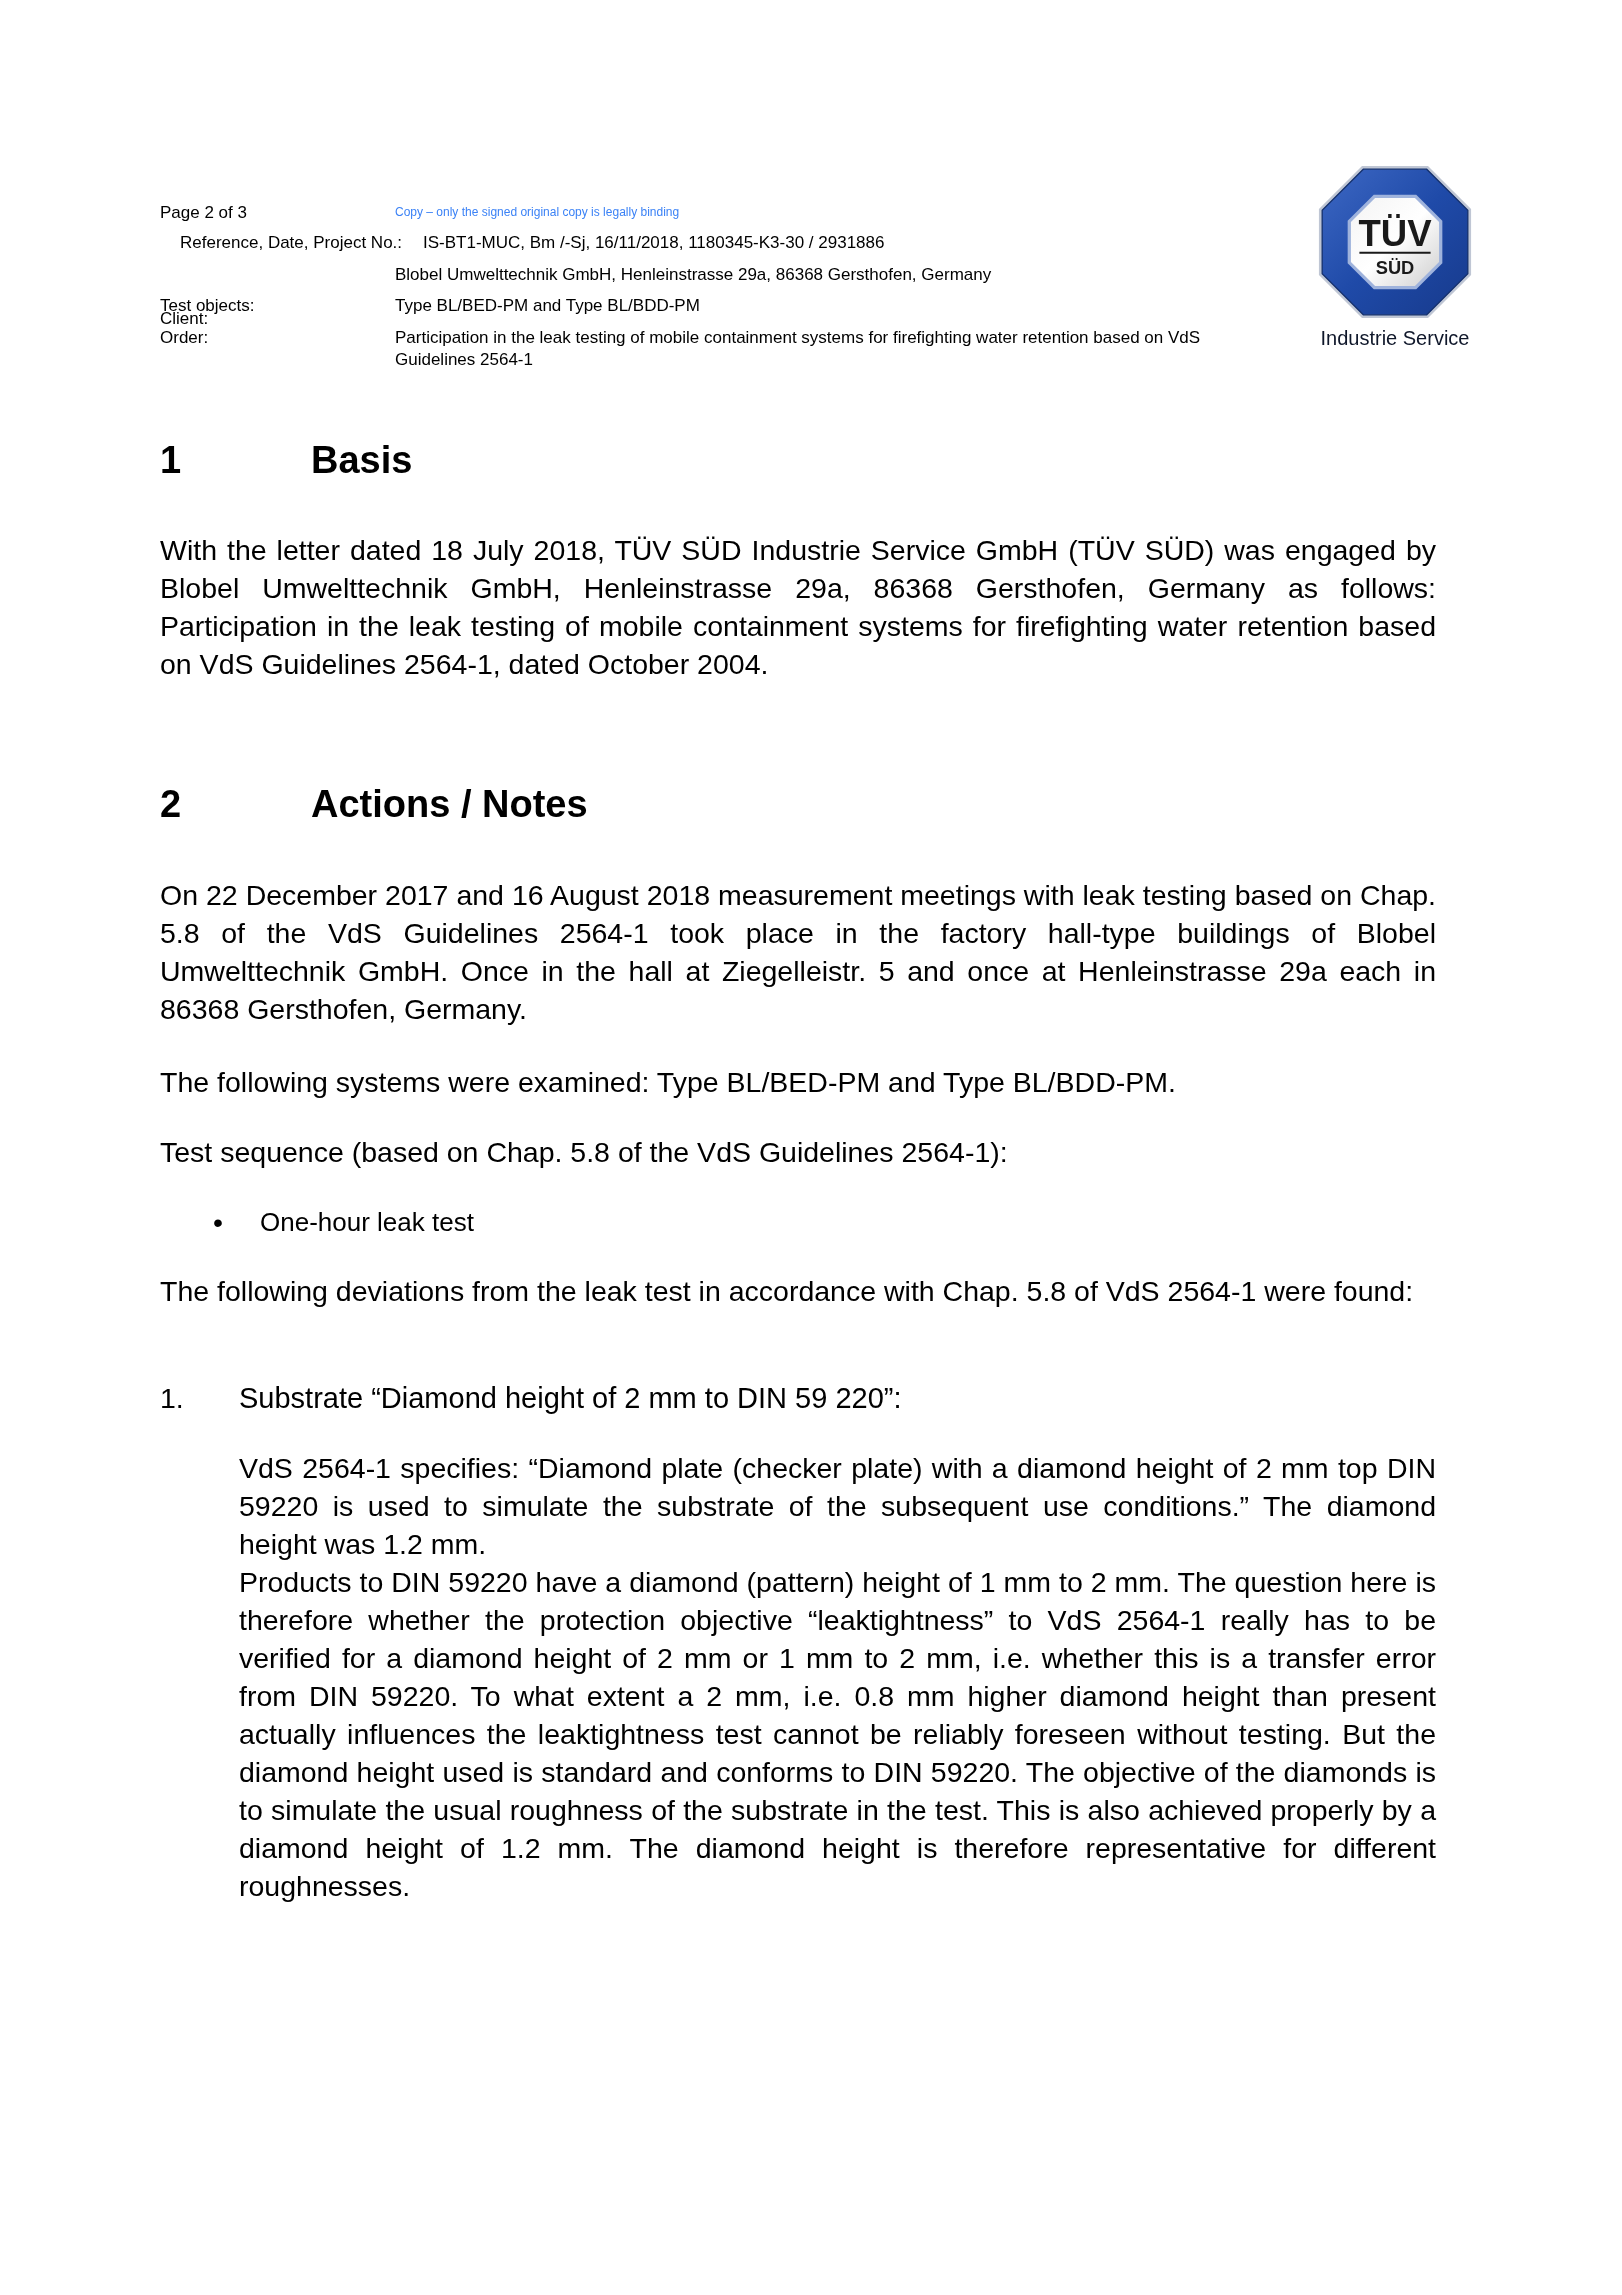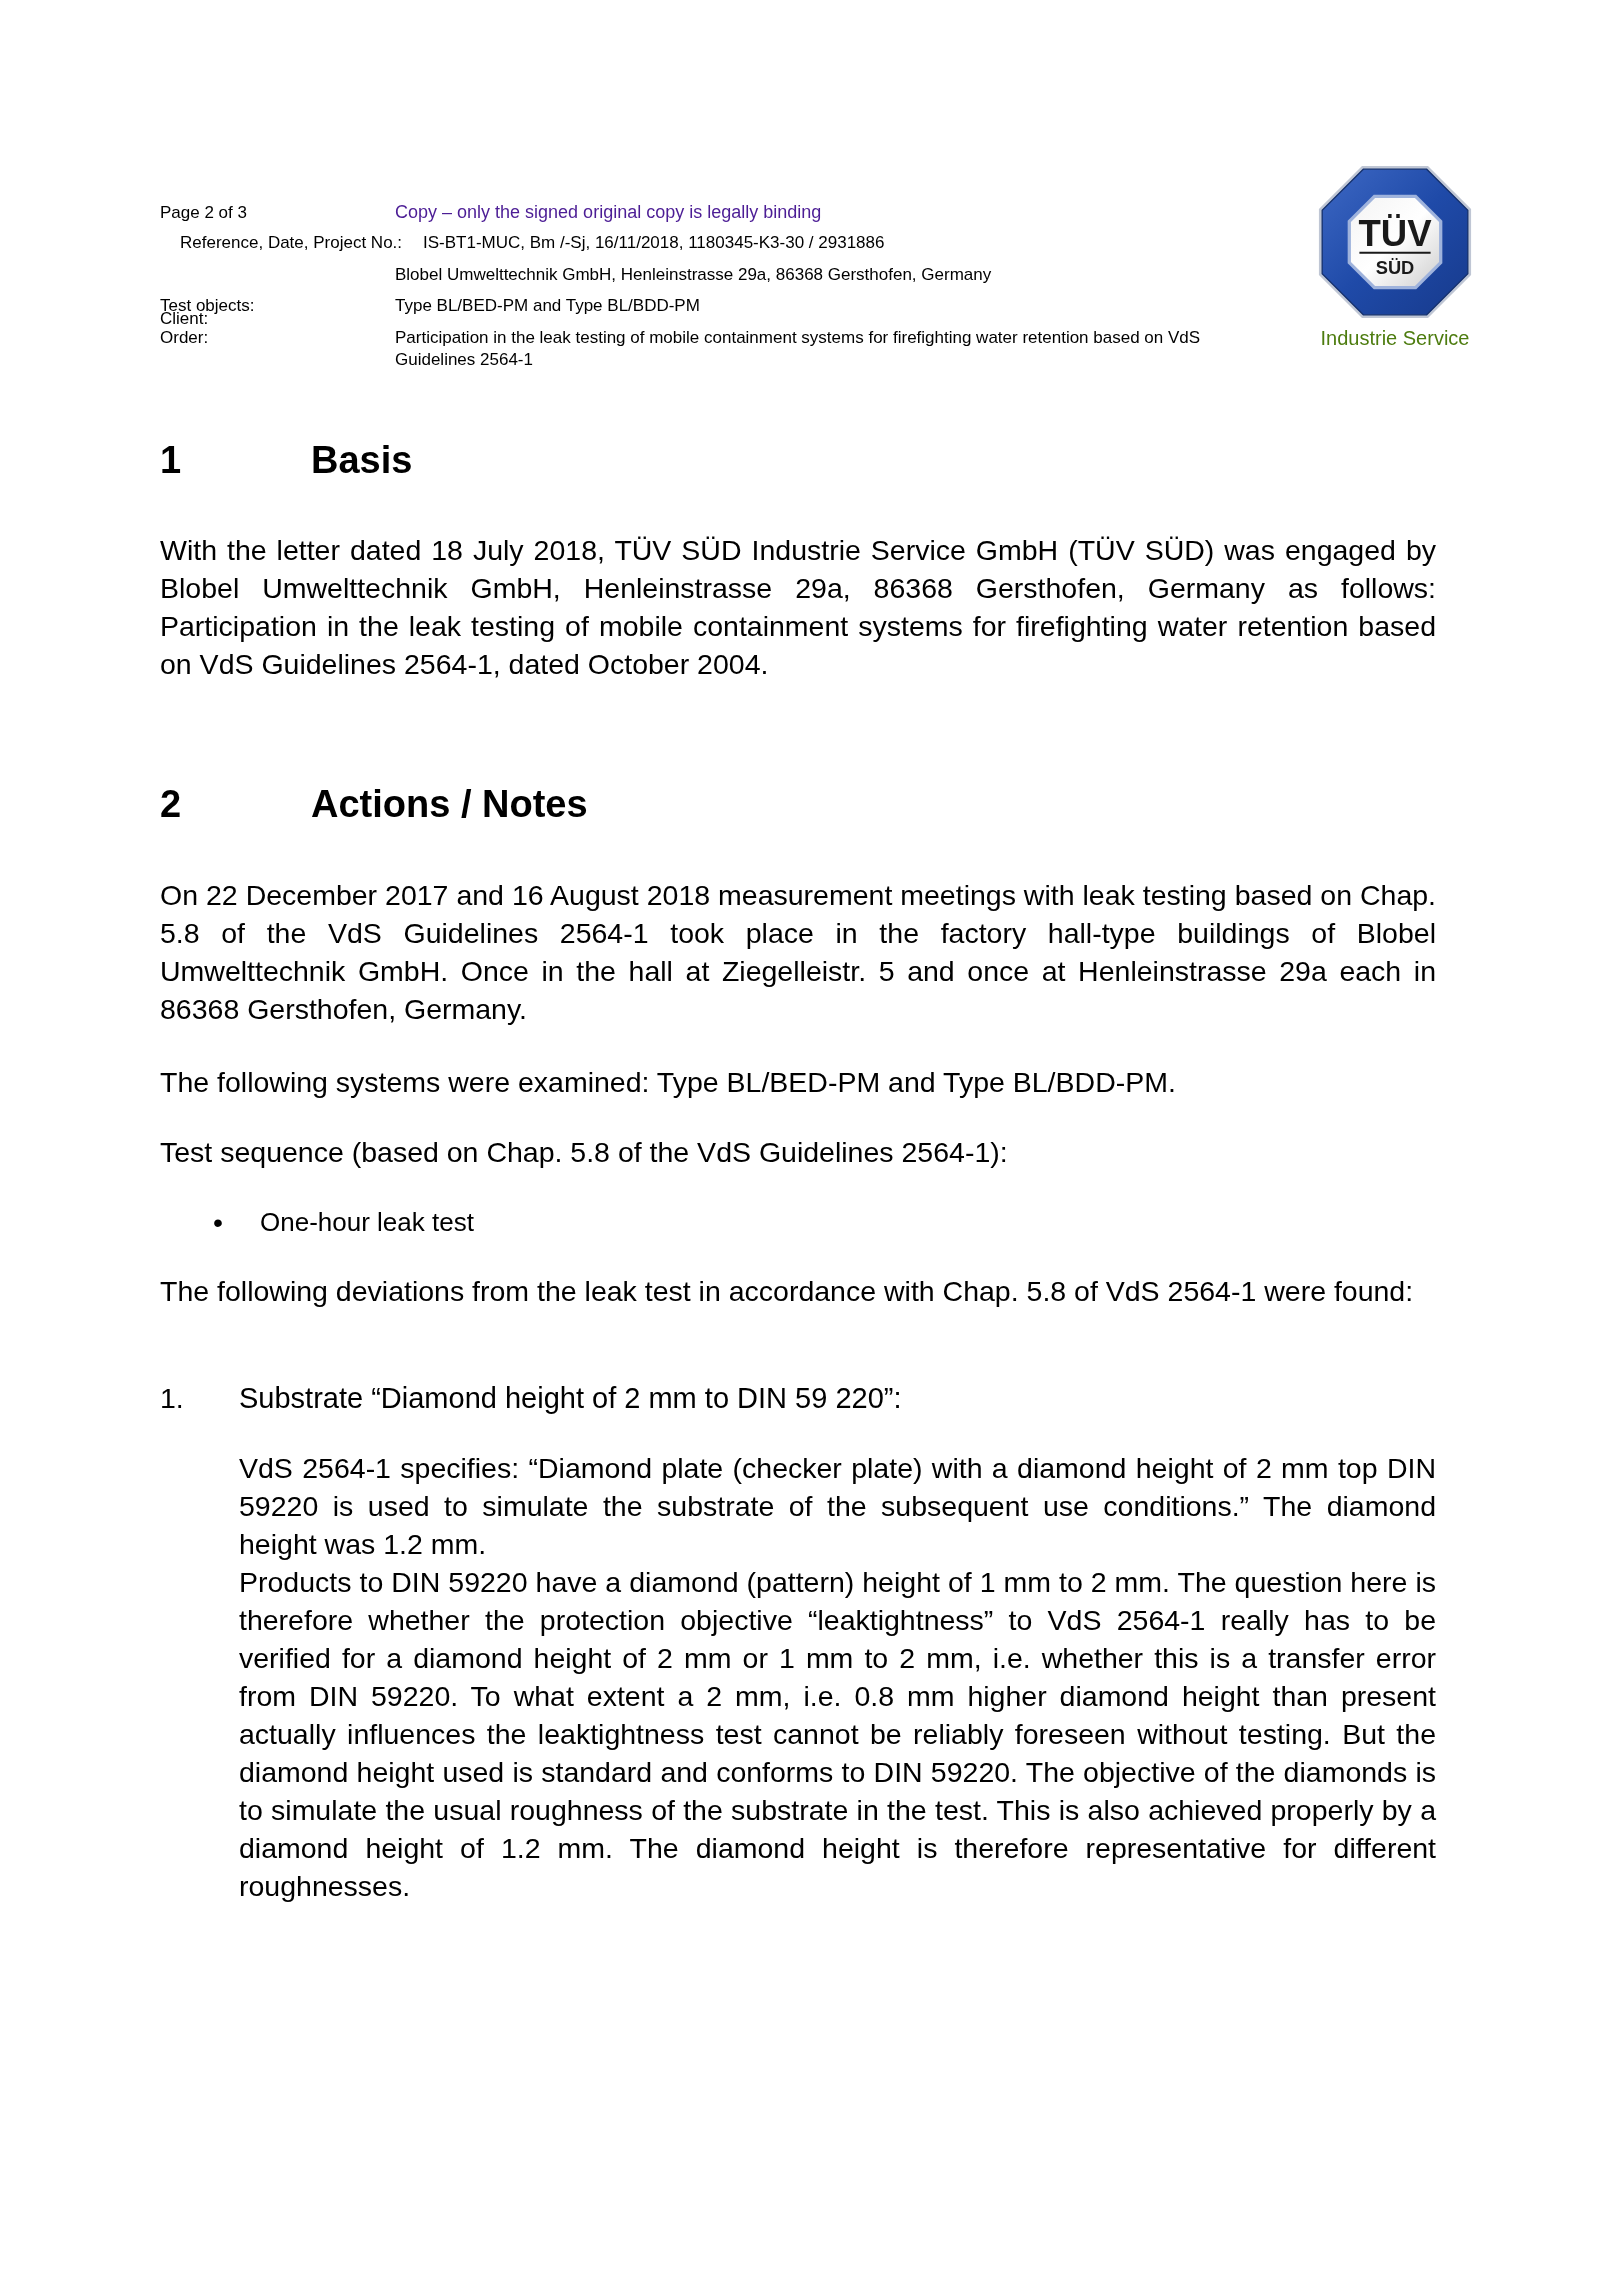--- a/index.html
+++ b/index.html
@@ -6,25 +6,25 @@
   body {
     width: 1623px; height: 2295px; position: relative; overflow: hidden;
     font-family: "Liberation Sans", sans-serif; color: #000000;
   }
   .meta-label, .meta-value {
     position: absolute; font-size: 17px; line-height: 22px; white-space: nowrap;
   }
   .meta-label { left: 160px; }
   .meta-value { left: 395px; }
   .meta-value.wrap { white-space: normal; width: 824px; }
-  .copy-notice { color: #4c1d95; font-size: 18px; }
+  .copy-notice { color: #3b82f6; font-size: 12px; }
   .logo { position: absolute; left: 1315px; top: 162px; width: 160px; height: 196px; }
   .logo-caption {
     position: absolute; left: 0; top: 165px; width: 160px; text-align: center;
-    font-size: 20px; color: #4d7c0f; letter-spacing: 0px;
+    font-size: 20px; color: #0f172a; letter-spacing: 0px;
   }
   .heading { position: absolute; left: 160px; font-size: 38px; font-weight: bold; line-height: 46px; }
   .heading .num { position: absolute; left: 0; }
   .heading .title { position: absolute; left: 151px; white-space: nowrap; }
   .para {
     position: absolute; left: 160px; width: 1276px;
     font-size: 28.5px; line-height: 38px; text-align: justify;
   }
   .para.indent { left: 239px; width: 1197px; }
   .bullet-dot { position: absolute; left: 213px; font-size: 28.5px; line-height: 38px; }

